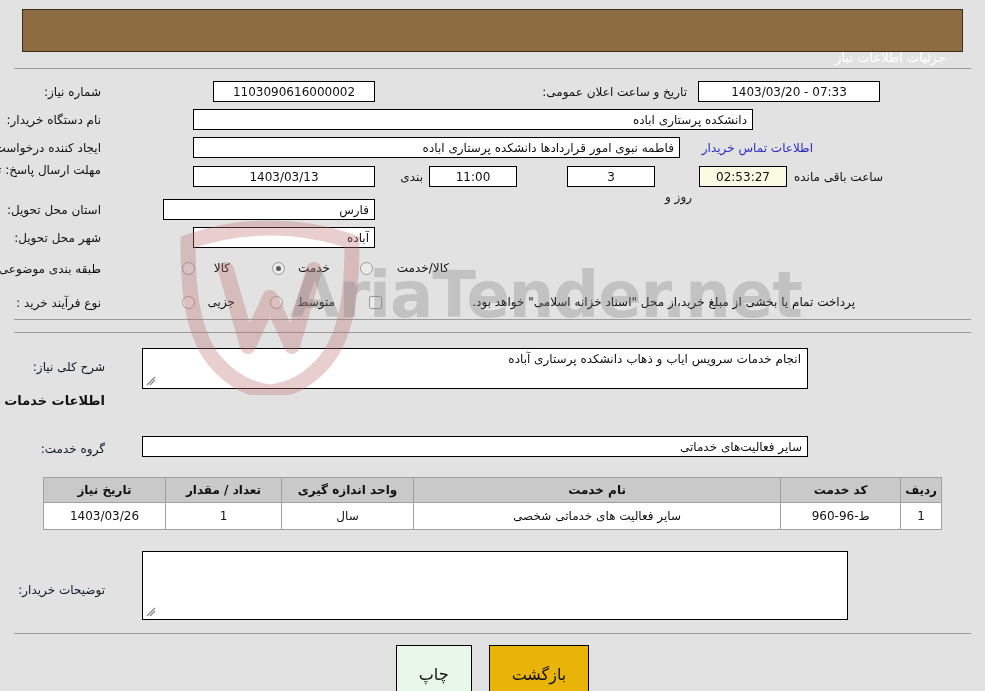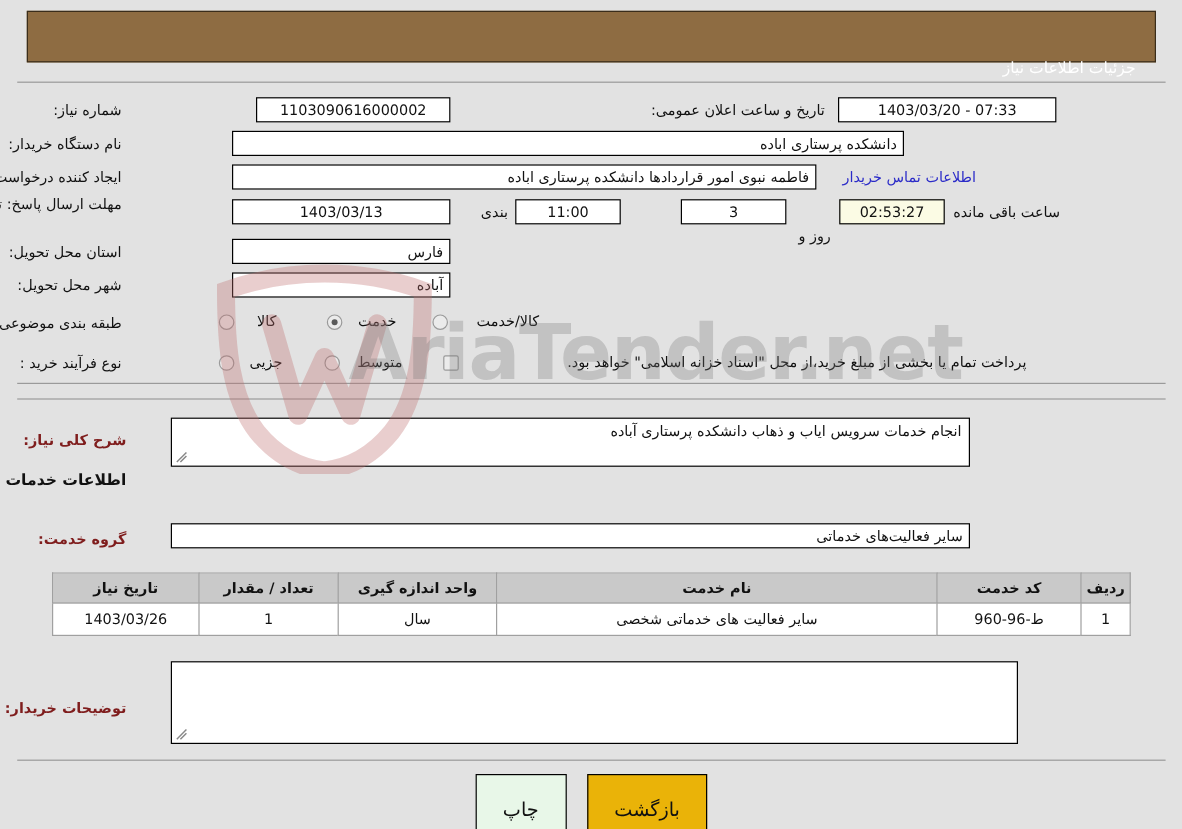--- a/index.html
+++ b/index.html
@@ -160,22 +160,22 @@
   .sec-title {
     position: absolute;
     font-size: 13px;
     font-weight: bold;
     color: #111;
     white-space: nowrap;
   }
   .bold-lbl {
     position: absolute;
     font-size: 12px;
-    font-weight: bold;
-    color: #7f1d1d;
+    font-weight: normal;
+    color: #0f172a;
     white-space: nowrap;
   }
 
   
   #tbl-wrap {
     position: absolute;
     left: 43px; top: 477px;
     width: 899px;
     z-index: 6;
   }
@@ -263,21 +263,21 @@
   <div class="lbl two-line" style="right:884px; top:163px; width:96px;">مهلت ارسال پاسخ: تا تاریخ:</div>
   <div class="fld" style="right:610px; top:166px; width:182px;">1403/03/13</div>
   <div class="plain" style="right:562px; top:170px;">بندی</div>
   <div class="fld" style="right:468px; top:166px; width:88px;">11:00</div>
   <div class="fld" style="right:330px; top:166px; width:88px;">3</div>
   <div class="plain" style="right:293px; top:170px;margin-top:20px;">روز و</div>
   <div class="fld yellow" style="right:198px; top:166px; width:88px;">02:53:27</div>
   <div class="plain" style="right:102px; top:170px;">ساعت باقی مانده</div>
 
   <div class="lbl" style="right:884px; top:203px;">استان محل تحویل:</div>
-  <div class="fld rt" style="right:610px; top:199px; width:182px;">فارس</div>
+  <div class="fld rt" style="right:610px; top:199px; width:212px;">فارس</div>
 
   <div class="lbl" style="right:884px; top:231px;">شهر محل تحویل:</div>
   <div class="fld rt" style="right:610px; top:227px; width:182px;">آباده</div>
 
   <div class="lbl" style="right:884px; top:262px;">طبقه بندی موضوعی:</div>
   <div class="radio" style="right:790px; top:262px;"></div>
   <div class="radio-label" style="right:755px; top:261px;">کالا</div>
   <div class="radio on" style="right:700px; top:262px;"></div>
   <div class="radio-label" style="right:655px; top:261px;">خدمت</div>
   <div class="radio" style="right:612px; top:262px;"></div>

